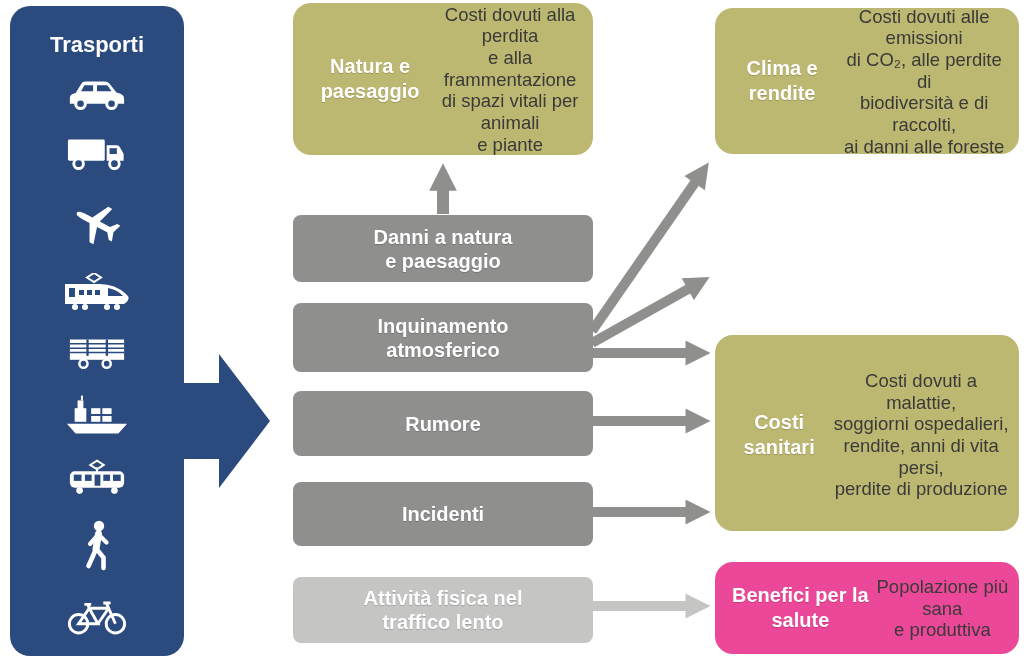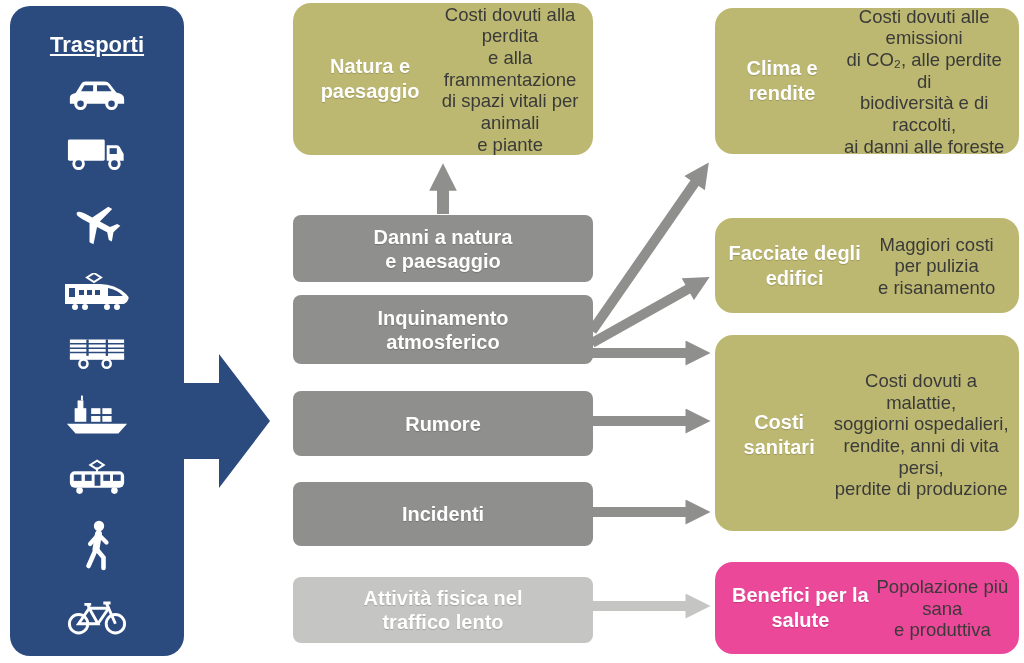--- a/index.html
+++ b/index.html
@@ -6,21 +6,21 @@
   .canvas{
     position:relative;width:1024px;height:663px;background:#fff;overflow:hidden;
     font-family:"Liberation Sans","DejaVu Sans",sans-serif;
   }
   
   .sidebar{
     position:absolute;left:10px;top:6px;width:174px;height:650px;
     background:#2B4A7E;border-radius:20px;
   }
   .sidebar-title{
-    margin-top:26px;text-align:center;color:#fff;font-size:22px;font-weight:bold;text-decoration:underline;
+    margin-top:26px;text-align:center;color:#fff;font-size:22px;font-weight:bold;
   }
   .icon-col{
     position:absolute;left:0;right:0;top:66px;bottom:12px;
     display:flex;flex-direction:column;justify-content:space-between;align-items:center;
     padding:6px 0 8px 0;
   }
   .icon-slot{display:flex;align-items:center;justify-content:center;}
   
   .box{
     position:absolute;display:flex;flex-direction:row;justify-content:center;
@@ -169,21 +169,21 @@
         </svg>
       </div>
 
     </div>
   </div>
 
   <div class="box cause" style="top:215px;height:67px;">
     <div class="cause-label">Danni a natura
 e paesaggio</div>
   </div>
-  <div class="box cause" style="top:295px;height:69px;">
+  <div class="box cause" style="top:303px;height:69px;">
     <div class="cause-label">Inquinamento
 atmosferico</div>
   </div>
   <div class="box cause" style="top:391px;height:65px;">
     <div class="cause-label">Rumore</div>
   </div>
   <div class="box cause" style="top:482px;height:64px;">
     <div class="cause-label">Incidenti</div>
   </div>
   <div class="box cause light" style="top:577px;height:66px;">
@@ -200,25 +200,20 @@
   </div>
 
   <div class="box effect" style="top:8px;height:146px;">
     <div class="effect-title">Clima e rendite</div>
     <div class="effect-body">Costi dovuti alle emissioni
 di CO₂, alle perdite di
 biodiversità e di raccolti,
 ai danni alle foreste</div>
   </div>
 
-  <div class="box effect" style="top:218px;height:95px;">
-    <div class="effect-title">Facciate degli edifici</div>
-    <div class="effect-body">Maggiori costi per pulizia
-e risanamento</div>
-  </div>
 
   <div class="box effect top-align" style="top:335px;height:196px;">
     <div class="effect-title">Costi sanitari</div>
     <div class="effect-body">Costi dovuti a malattie,
 soggiorni ospedalieri,
 rendite, anni di vita persi,
 perdite di produzione</div>
   </div>
 
   <div class="box effect light" style="top:562px;height:92px;">

